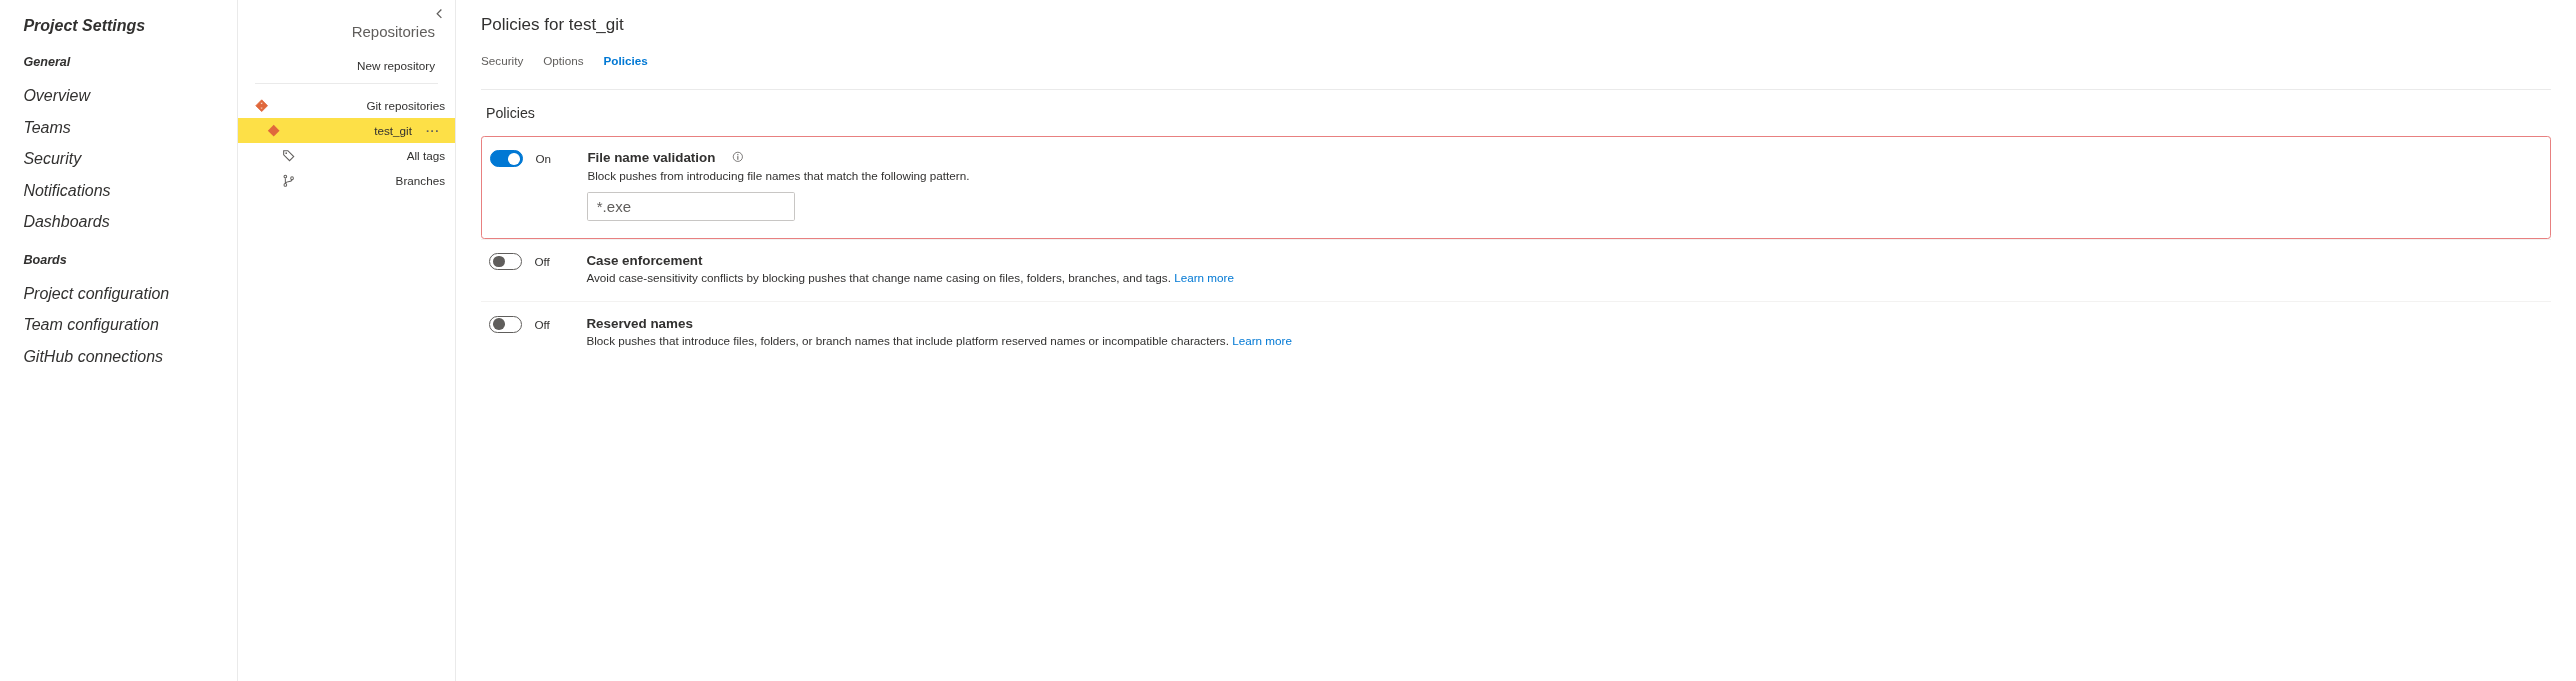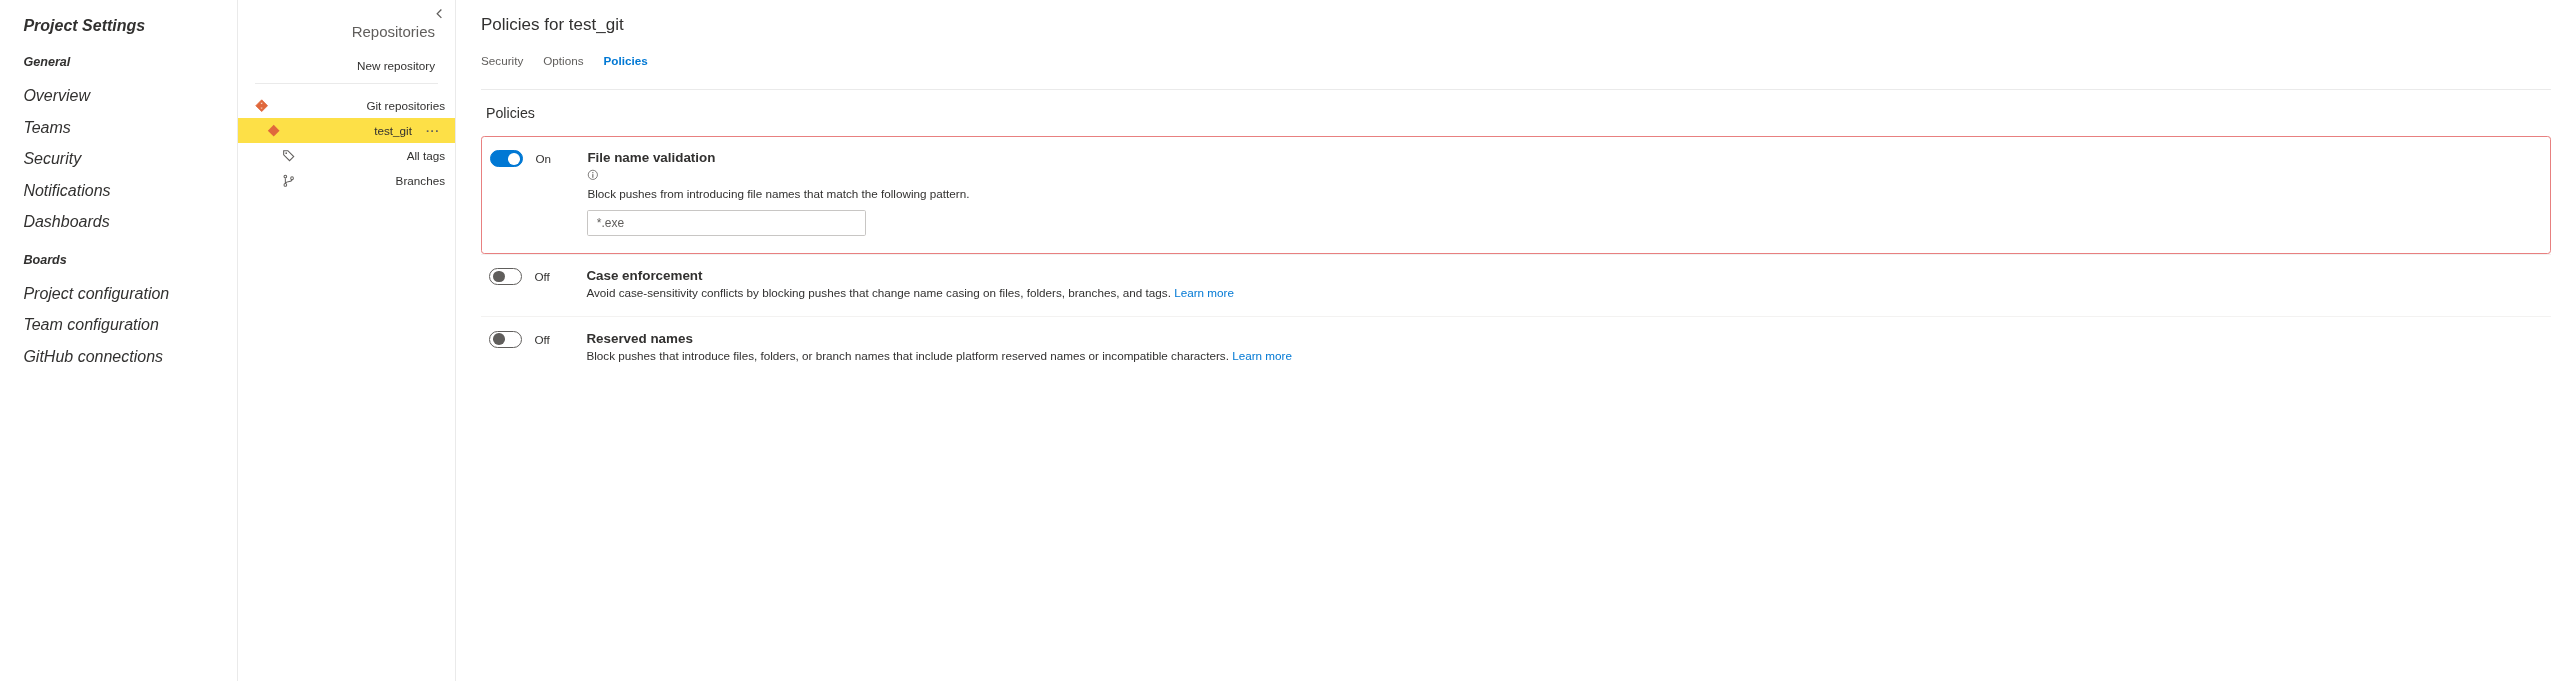--- a/index.html
+++ b/index.html
@@ -91,28 +91,28 @@
   }
   .toggle .knob {
     position: absolute; top: 1.7px; width: 11.7px; height: 11.7px; border-radius: 50%;
     background: #605e5c;
   }
   .toggle.off .knob { left: 2.5px; }
   .toggle.on  { background: #0078d4; border-color: #0078d4; }
   .toggle.on .knob { right: 2.5px; background: #fff; }
   .toggle-label { font-size: 11.7px; }
   .policy-body { flex: 1; }
-  .policy-name { font-size: 13.4px; font-weight: 600; display: flex; gap: 3px; flex-direction: column; }
+  .policy-name { font-size: 13.4px; font-weight: 600; display: flex; align-items: center; gap: 17px; }
   .policy-desc { font-size: 11.7px; color: #323130; margin-top: 3.3px; }
   .policy-desc a { color: #0078d4; text-decoration: none; cursor: pointer; }
   .policy-input {
     margin-top: 10px;
-    width: 279px;
+    width: 208px;
     padding: 5px 8.4px;
-    font-size: 12px;
+    font-size: 15px;
     border: 0.8px solid #c8c6c4;
     border-radius: 1.7px;
     color: #605e5c;
   }
   .info-ico { width: 11.7px; height: 11.7px; }
 </style>
 </head>
 <body>
 
 <nav class="col-left">

